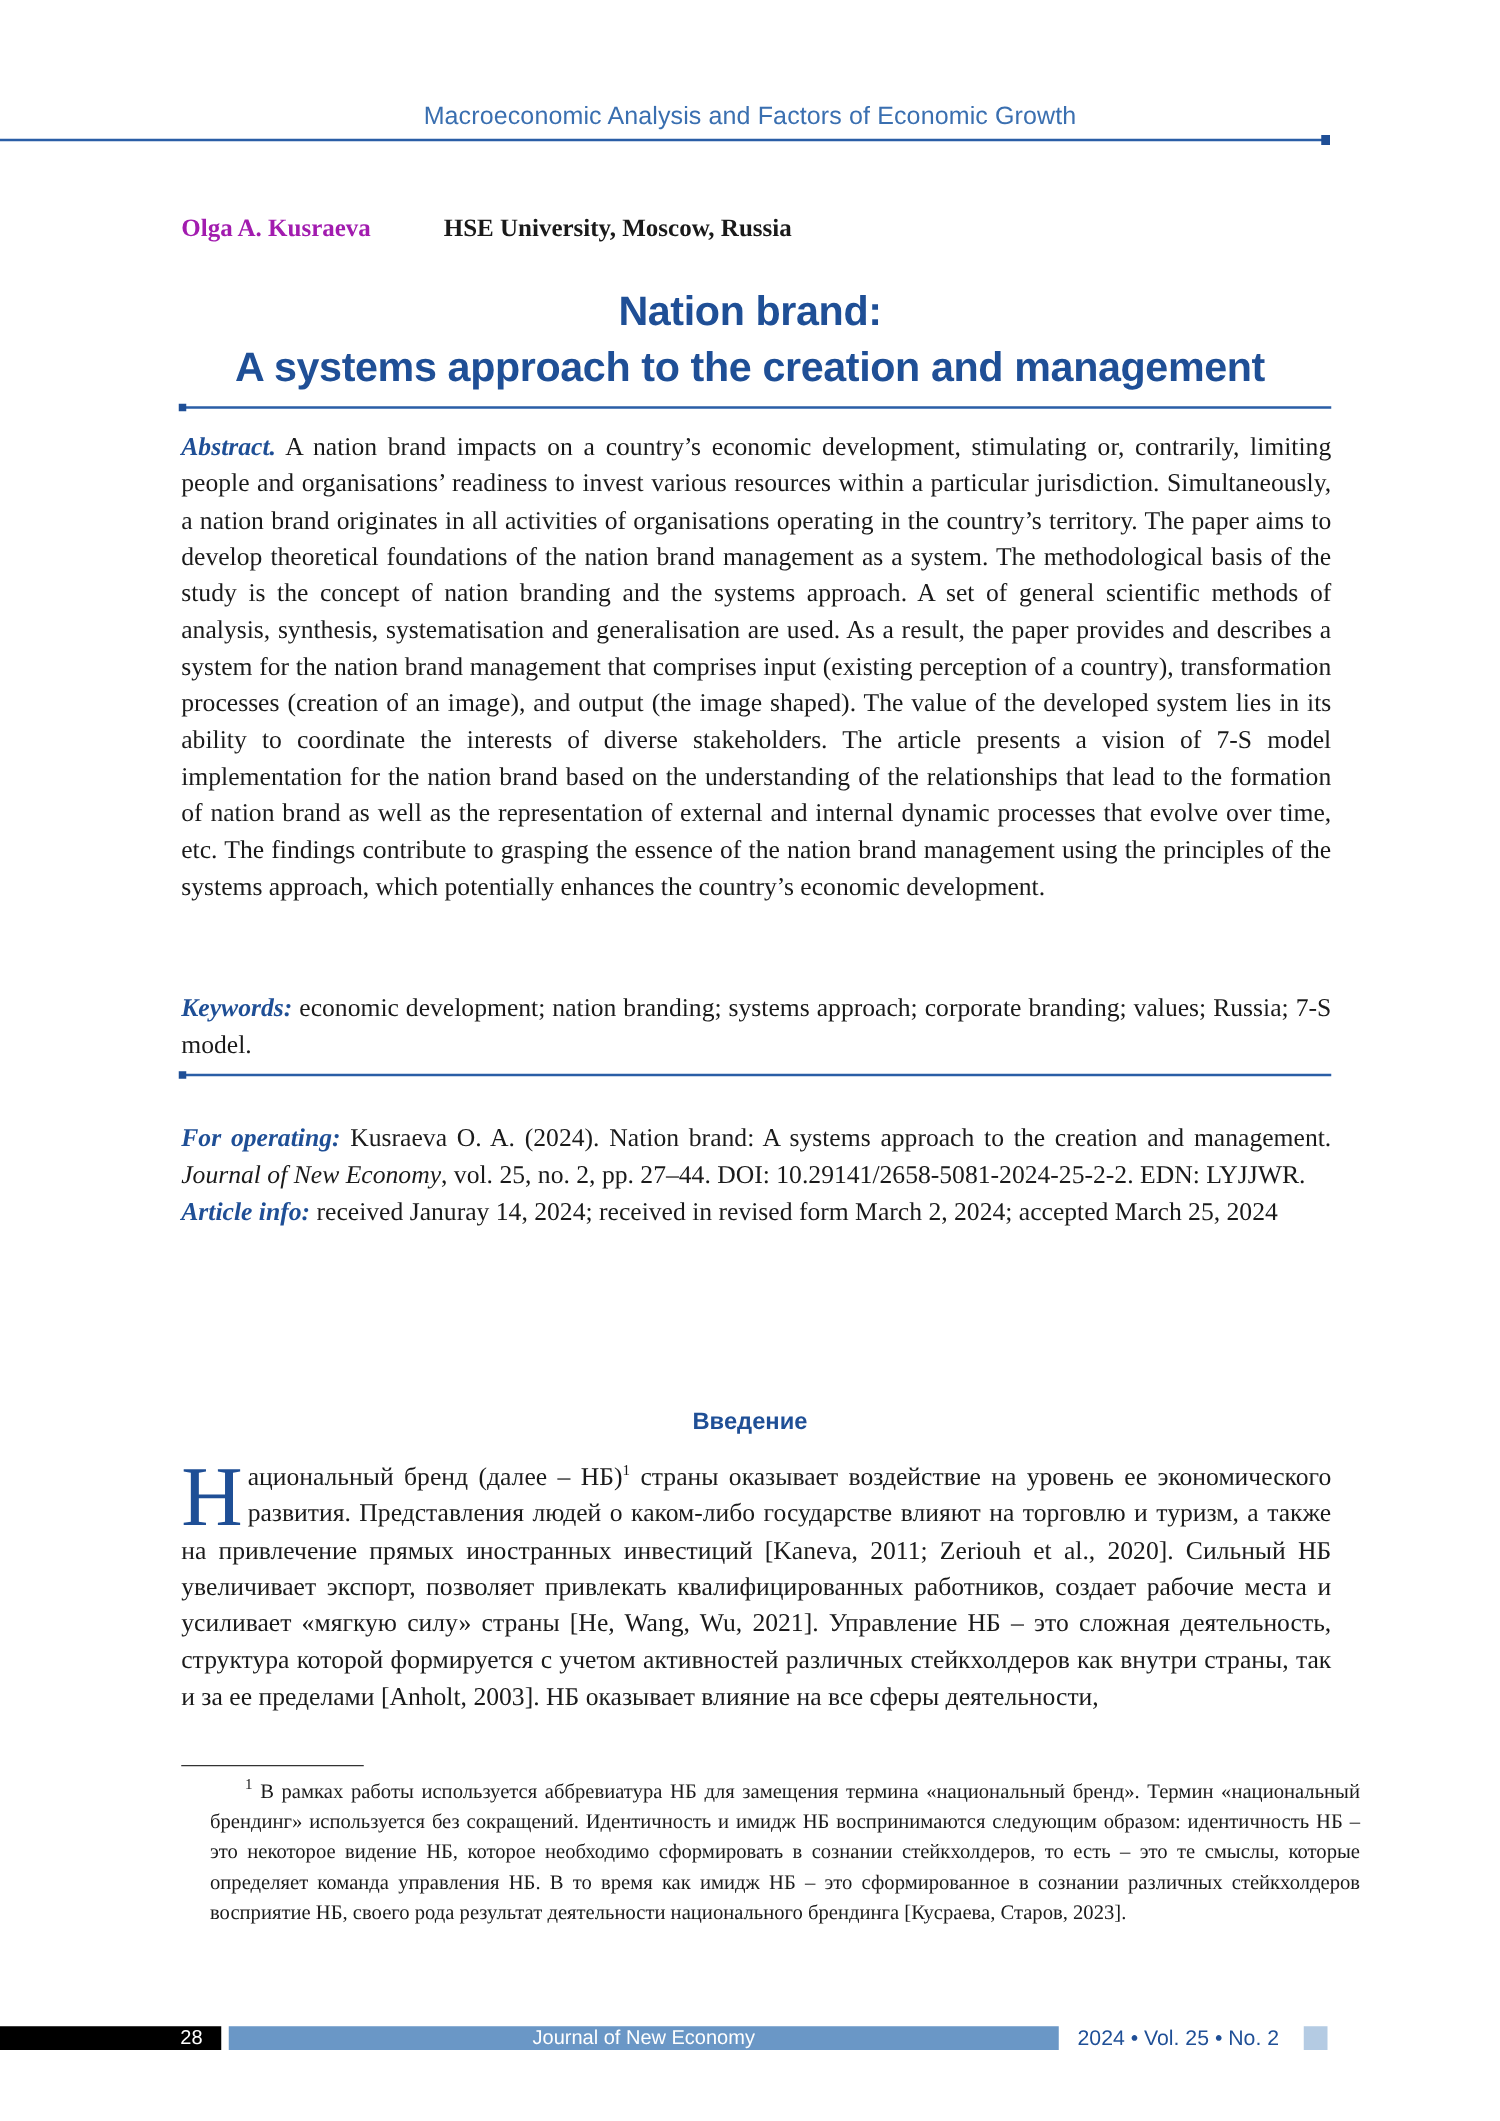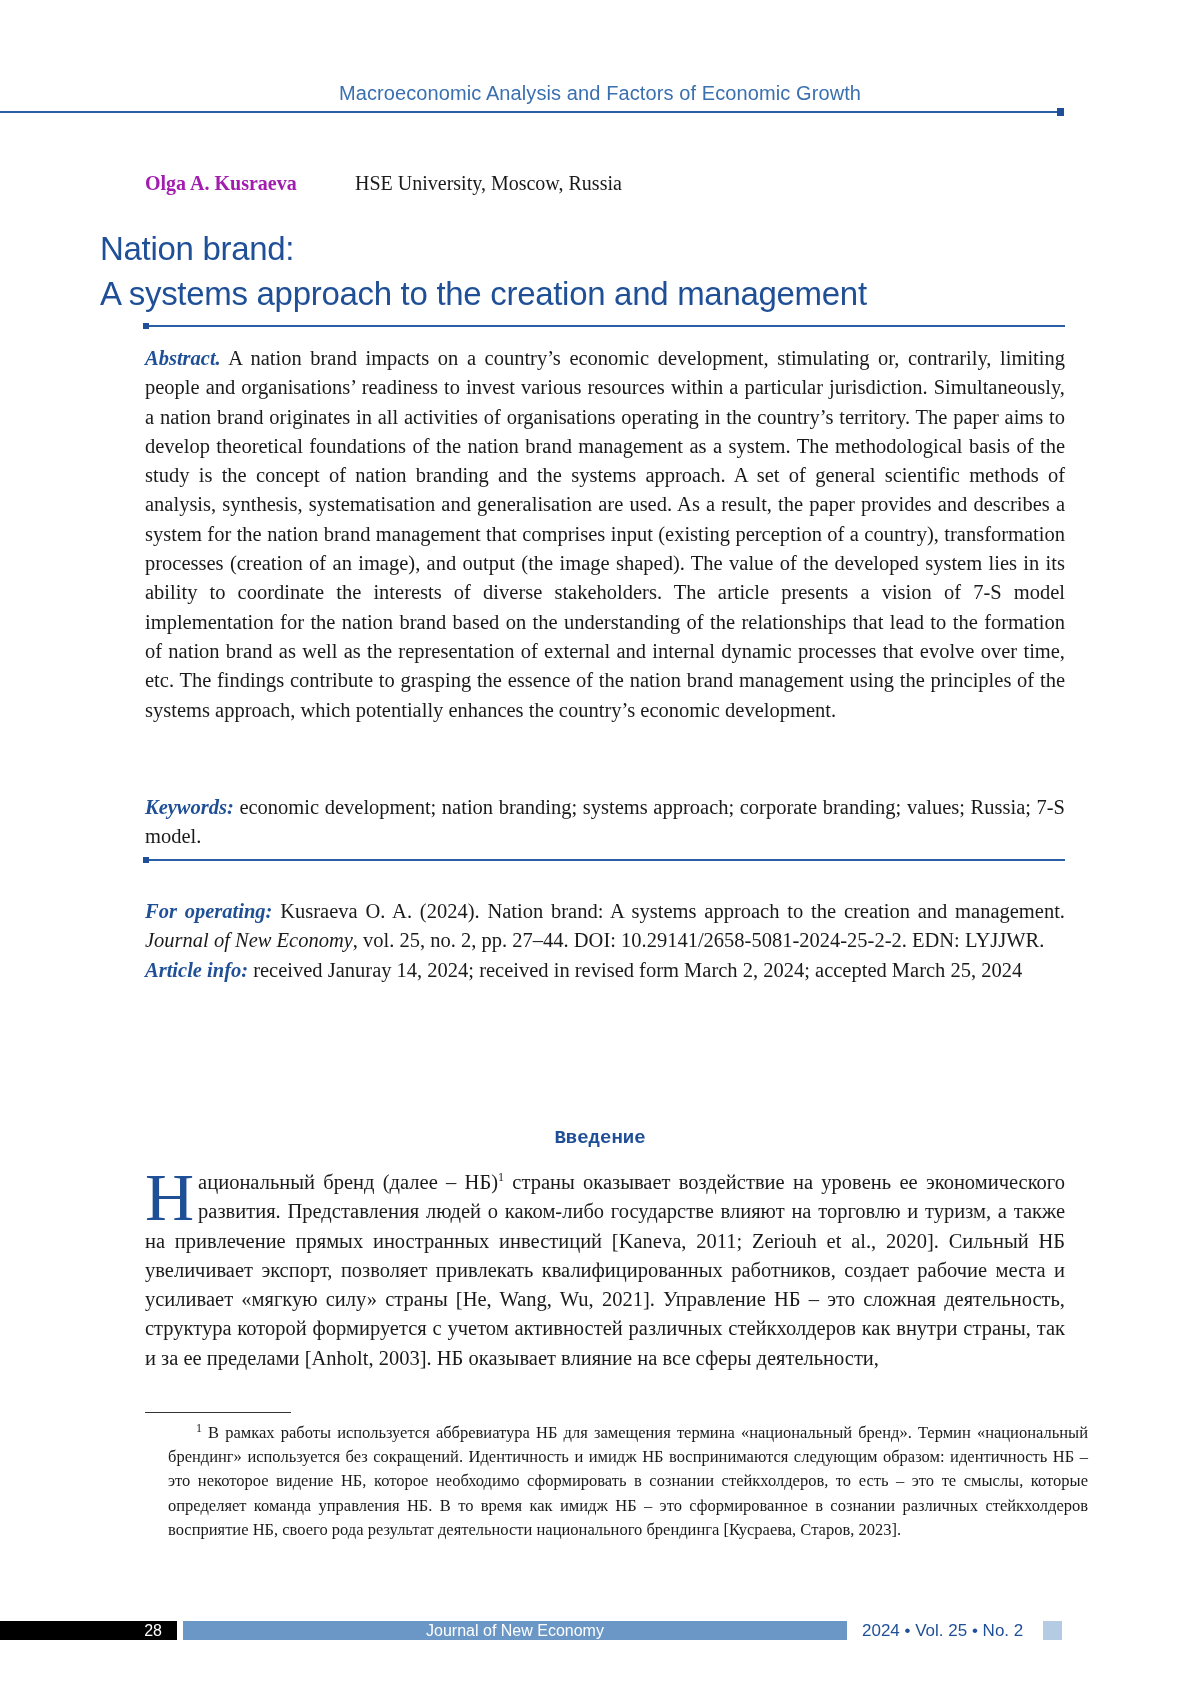--- a/index.html
+++ b/index.html
@@ -3,32 +3,32 @@
 <meta charset="utf-8">
 <style>
   html, body { margin:0; padding:0; background:#ffffff; }
   body { width:1200px; height:1697px; position:relative; overflow:hidden; font-family:"Liberation Serif", serif; color:#1a1a1a; }
   .running-head { position:absolute; top:82px; left:0; width:1200px; text-align:center; font-family:"Liberation Sans", sans-serif; font-size:20px; color:#3a6fb0; letter-spacing:0.1px; }
   .head-rule { position:absolute; top:111px; left:0; width:1060px; height:2px; background:#2a5ea6; }
   .head-rule-end { position:absolute; top:108px; left:1057px; width:7px; height:8px; background:#1f4f96; }
 
   .author-line { position:absolute; top:172px; left:145px; font-size:20px; }
   .author-name { color:#a21caf; font-weight:bold; }
-  .author-affil { position:absolute; left:210px; top:0; white-space:nowrap; color:#1a1a1a; }
+  .author-affil { position:absolute; left:210px; top:0; white-space:nowrap; color:#1a1a1a;font-weight:bold; }
 
-  .title { position:absolute; top:226px; left:100px; width:1000px; font-family:"Liberation Sans", sans-serif; font-weight:normal; color:#1f4f96; font-size:33px; line-height:45px; letter-spacing:-0.3px; }
+  .title { position:absolute; top:226px; left:100px; width:1000px; text-align:center; font-family:"Liberation Sans", sans-serif; font-weight:bold; color:#1f4f96; font-size:33px; line-height:45px; letter-spacing:-0.3px; }
 
   .rule { position:absolute; left:145px; width:920px; height:2px; background:#2a5ea6; }
   .rule-dot { position:absolute; left:143px; width:6px; height:6px; background:#1f4f96; }
 
   .text-block { position:absolute; left:145px; width:920px; font-size:20.5px; line-height:29.3px; text-align:justify; hyphens:auto; }
   .lbl { color:#1f4f96; font-style:italic; font-weight:bold; }
   .ital { font-style:italic; }
 
-  .section-head { position:absolute; top:1127px; left:0; width:1200px; text-align:center; font-family:Liberation Mono, monospace; font-weight:bold; color:#1f4f96; font-size:19px; }
+  .section-head { position:absolute; top:1127px; left:0; width:1200px; text-align:center; font-family:Liberation Sans, sans-serif; font-weight:bold; color:#1f4f96; font-size:19px; }
 
   .body-text { position:absolute; top:1168px; left:145px; width:920px; font-size:20.5px; line-height:29.3px; text-align:justify; }
   .dropcap { float:left; font-size:68px; line-height:54px; color:#1f4f96; margin:2px 4px 0 0; font-family:"Liberation Serif", serif; }
   sup { font-size:12px; line-height:0; }
 
   .fn-rule { position:absolute; top:1412px; left:145px; width:146px; height:1px; background:#333; }
   .footnote { position:absolute; top:1421px; left:145px; width:920px; font-size:16.5px; line-height:24.2px; text-align:justify; text-indent:28px;margin-left:23px; }
 
   .footer { position:absolute; top:1621px; left:0; width:1200px; height:19px; font-family:"Liberation Sans", sans-serif; }
   .pg-box { position:absolute; left:0; top:0; width:177px; height:19px; background:#000000; color:#fff; font-size:16px; text-align:right; box-sizing:border-box; padding-right:15px; line-height:19px; }

